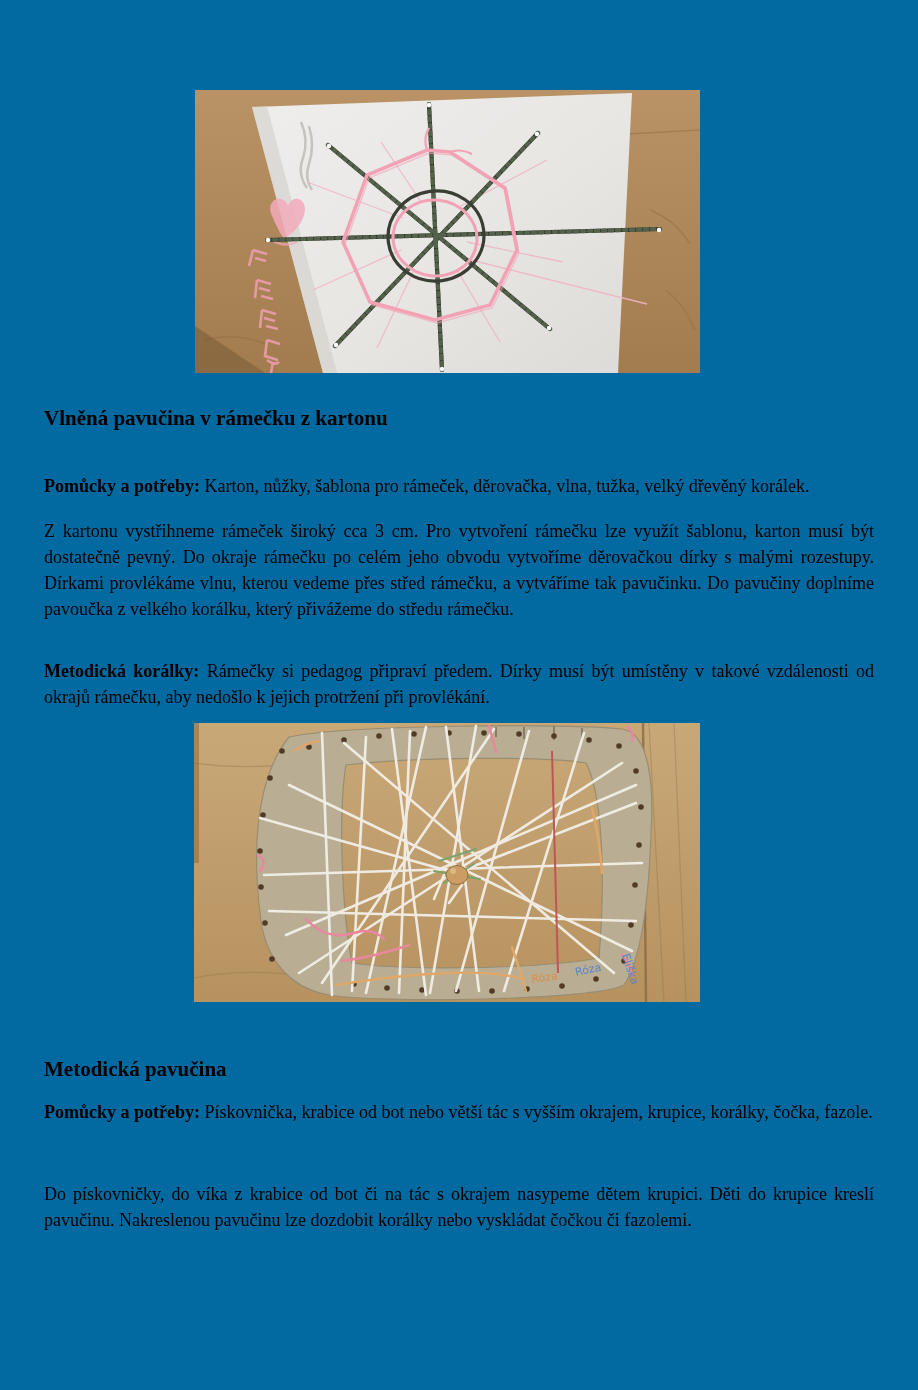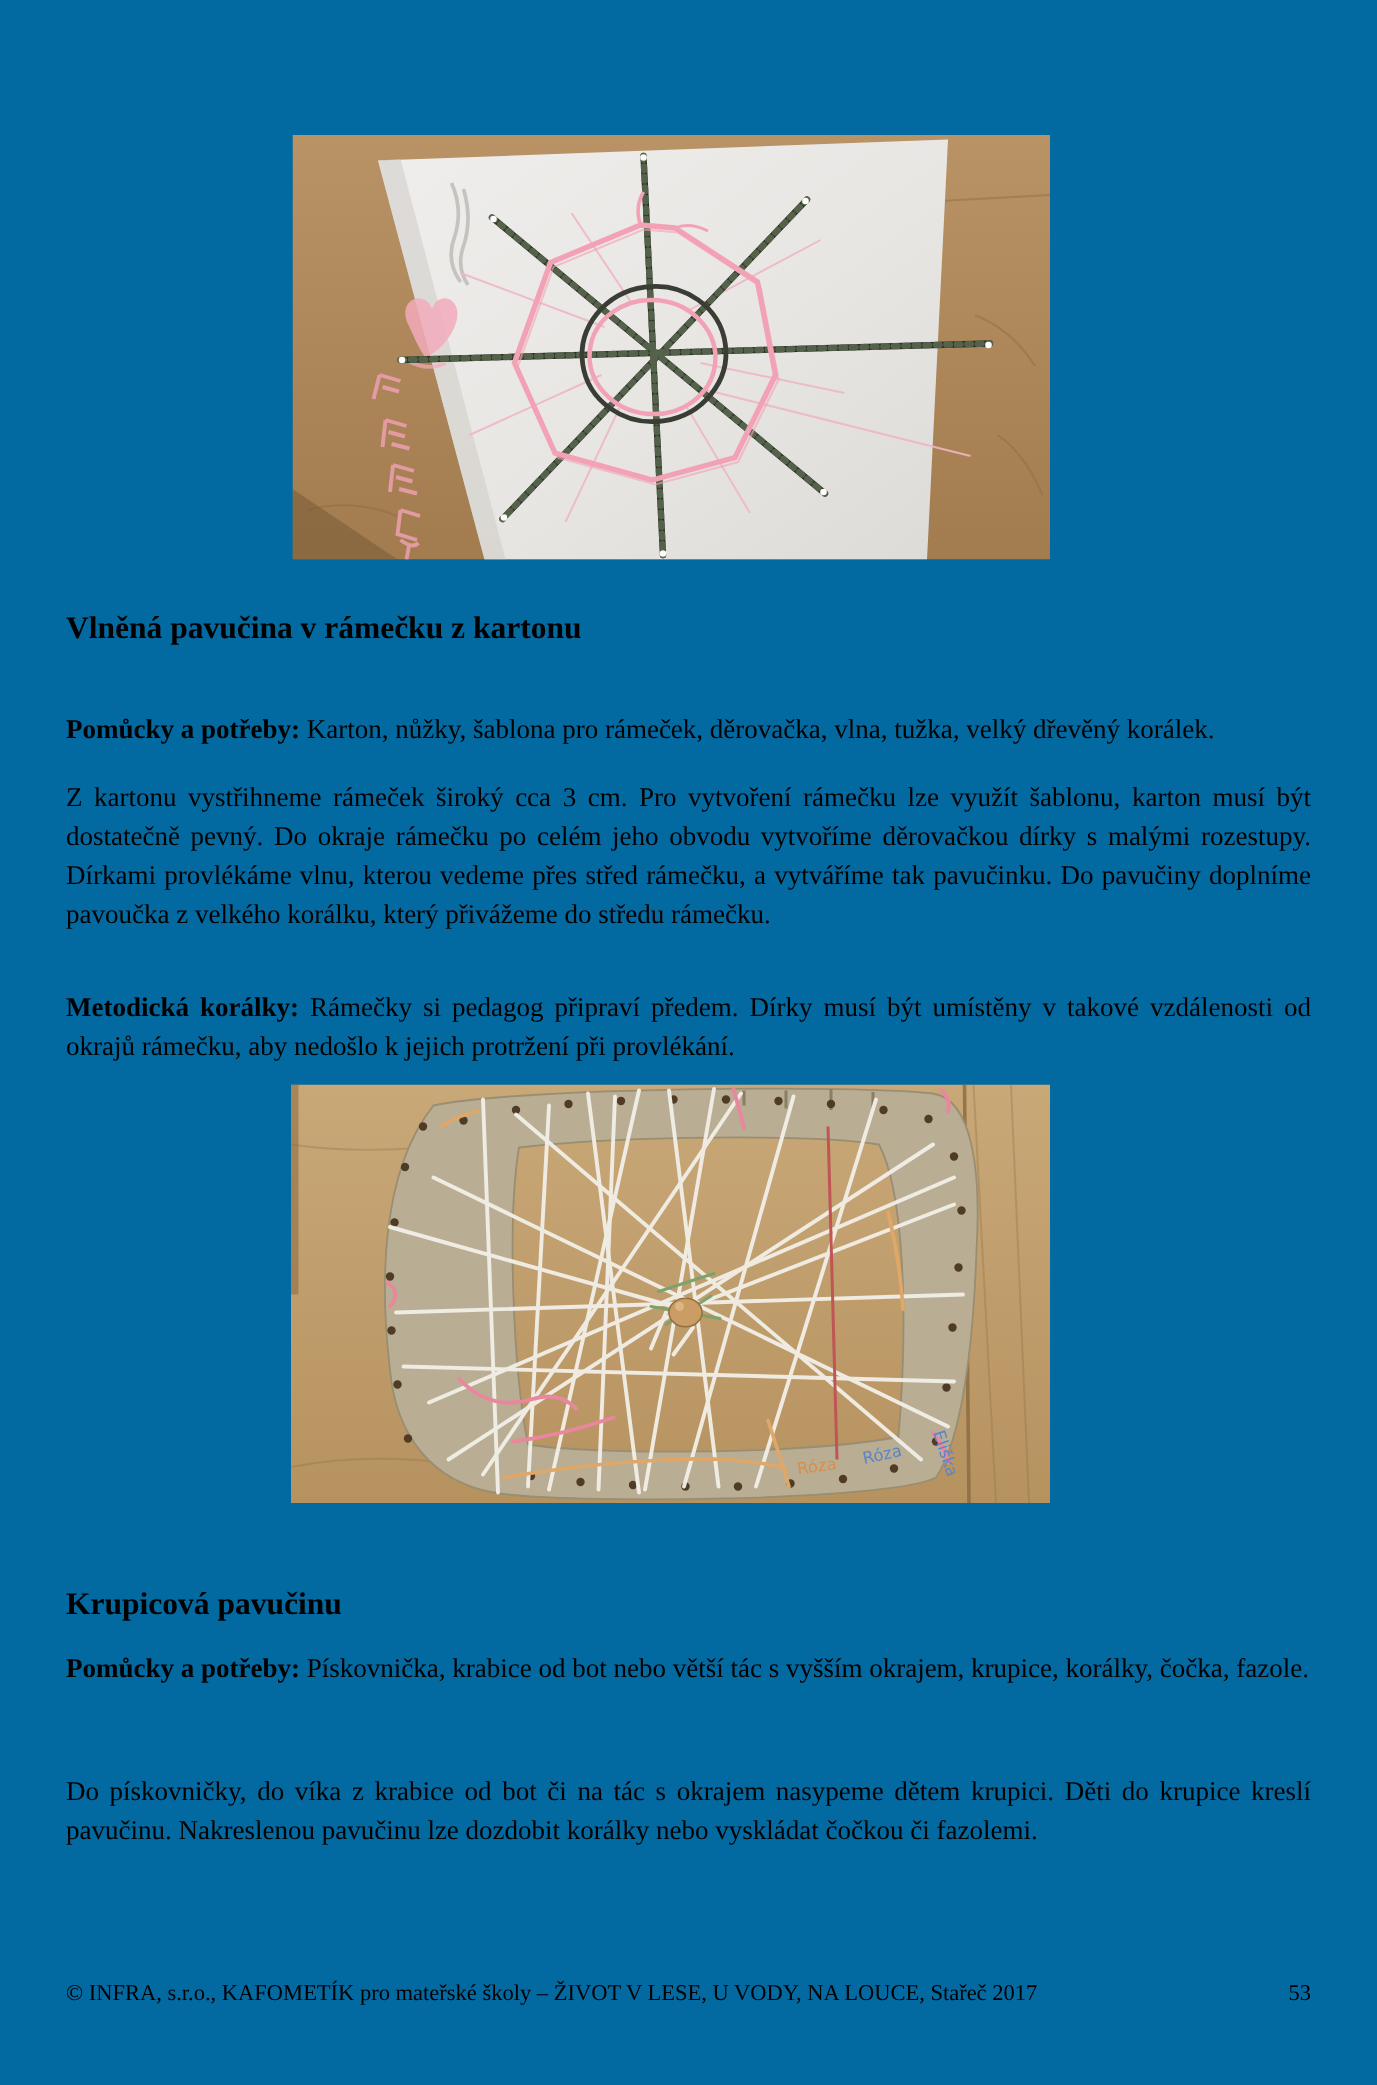--- a/index.html
+++ b/index.html
@@ -242,24 +242,20 @@
         <circle cx="259" cy="148" r="3" fill="#e0bb8a" opacity="0.85"></circle>
       </g>
       <g font-size="11" class="hand">
         <text x="338" y="260" transform="rotate(-8 338 260)" fill="#d88f4a">Róza</text>
         <text x="382" y="253" transform="rotate(-12 382 253)" fill="#5a85c8">Róza</text>
         <text x="428" y="232" transform="rotate(72 428 232)" fill="#5a85c8">Eliška</text>
       </g>
     </svg>
   </figure>
 
-  <h2 class="heading h2">Krupicová pavučinu</h2>
+  <h2 class="heading h2">Metodická pavučina</h2>
 
   <p class="para p-body2">Do pískovničky, do víka z&nbsp;krabice od bot či na tác s&nbsp;okrajem nasypeme dětem krupici. Děti do krupice kreslí pavučinu. Nakreslenou pavučinu lze dozdobit korálky nebo vyskládat čočkou či fazolemi.</p>
 
   <p class="para p-mat2"><b>Pomůcky a potřeby:</b> <span>Pískovnička, krabice od bot nebo větší tác s&nbsp;vyšším okrajem, krupice, korálky, čočka, fazole.</span></p>
 
-  <div class="footer">
-    <span>© INFRA, s.r.o., KAFOMETÍK pro mateřské školy – ŽIVOT V LESE, U VODY, NA LOUCE, Stařeč 2017</span>
-    <span>53</span>
-  </div>
 
 </div>
 
 </body></html>

